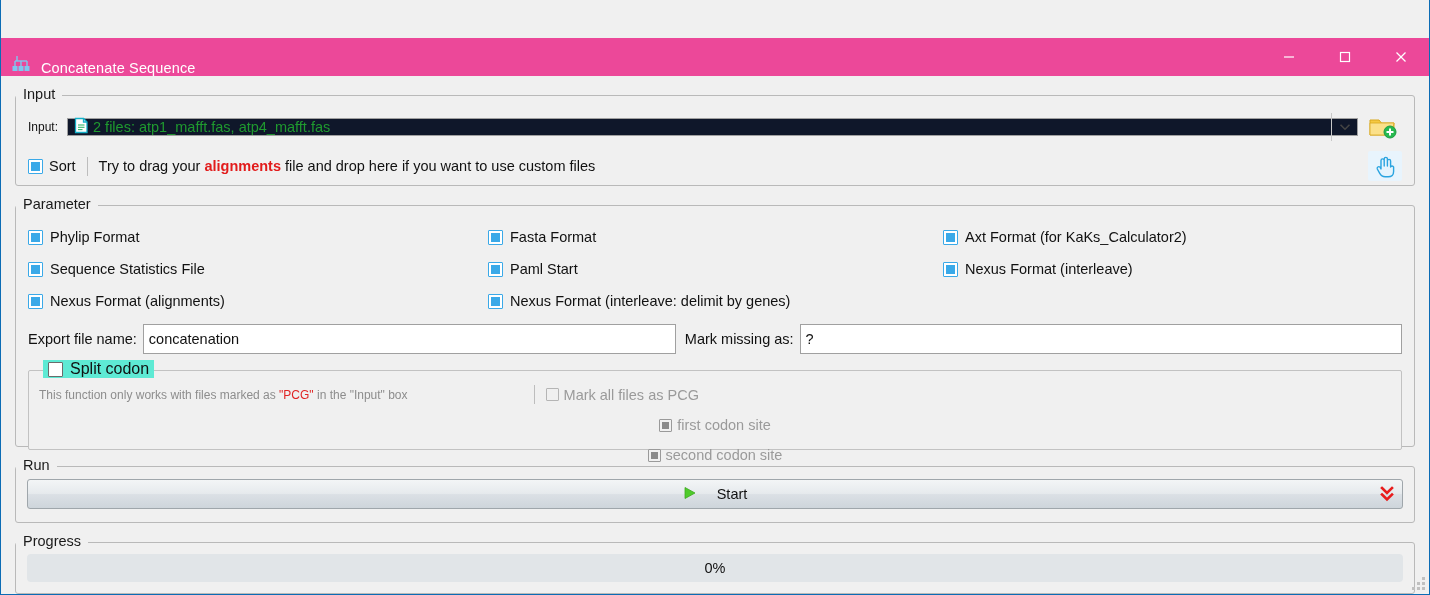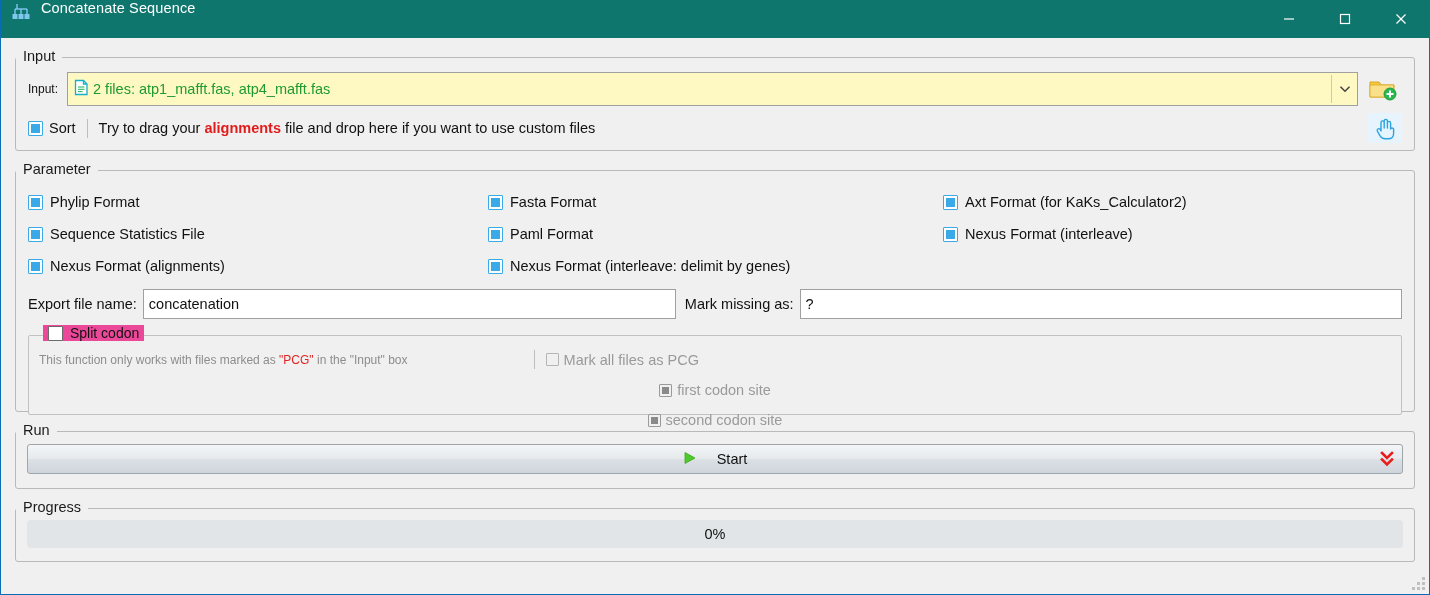--- a/index.html
+++ b/index.html
@@ -17,25 +17,26 @@
     border: 1px solid #0b6cb5;
     border-top: none;
     position: relative;
     display: flex;
     flex-direction: column;
   }
 
   
   .titlebar {
     height: 38px;
-    background: #0f766e;
-    display: flex;
-    align-items: flex-start;
+    background: #ec4899;
+    display: flex;
+    align-items: flex-end;
     flex: 0 0 38px;
     user-select: none;
+    margin-top: 38px;
   }
   .title-icon {
     width: 24px; height: 24px;
     margin-left: 9px; margin-right: 7px;
     flex: 0 0 24px;
     display: flex; align-items: center; justify-content: center;
   }
   .title-text {
     color: #ffffff;
     font-size: 14.5px;
@@ -78,22 +79,22 @@
     gap: 0;
   }
   .input-label {
     font-size: 12px;
     color: #111;
     margin-right: 9px;
     white-space: nowrap;
   }
   .combo {
     flex: 1 1 auto;
-    height: 34px;
-    background: #fef9c3;
+    height: 18px;
+    background: #0f172a;
     border: 1px solid #a0a0a0;
     display: flex;
     align-items: center;
     position: relative;
   }
   .combo-content {
     flex: 1 1 auto;
     display: flex;
     align-items: center;
     padding-left: 6px;
@@ -212,24 +213,24 @@
     position: relative;
     margin: 16px 12px 0 12px;
     border: 1px solid #c2c2c2;
     border-radius: 2px;
     height: 80px;
     background: #f0f0f0;
   }
   .sub-title {
     position: absolute;
     top: -11px; left: 14px;
-    background: #ec4899;
+    background: #5eead4;
     padding: 0 5px;
     display: flex; align-items: center; gap: 7px;
-    font-size: 14px;
+    font-size: 16px;
     color: #111;
   }
   .sub-body { padding: 14px 10px 0 10px; }
   .sub-line1 {
     display: flex;
     align-items: center;
   }
   .note-text {
     font-size: 12px;
     color: #8d8d8d;
@@ -442,21 +443,21 @@
       <div class="cbitem">
         <span class="cb">
             <i></i>
           </span>
         <span>Sequence Statistics File</span>
       </div>
       <div class="cbitem">
         <span class="cb">
             <i></i>
           </span>
-        <span>Paml Format</span>
+        <span>Paml Start</span>
       </div>
       <div class="cbitem">
         <span class="cb">
             <i></i>
           </span>
         <span>Nexus Format (interleave)</span>
       </div>
 
       <div class="cbitem">
         <span class="cb">

